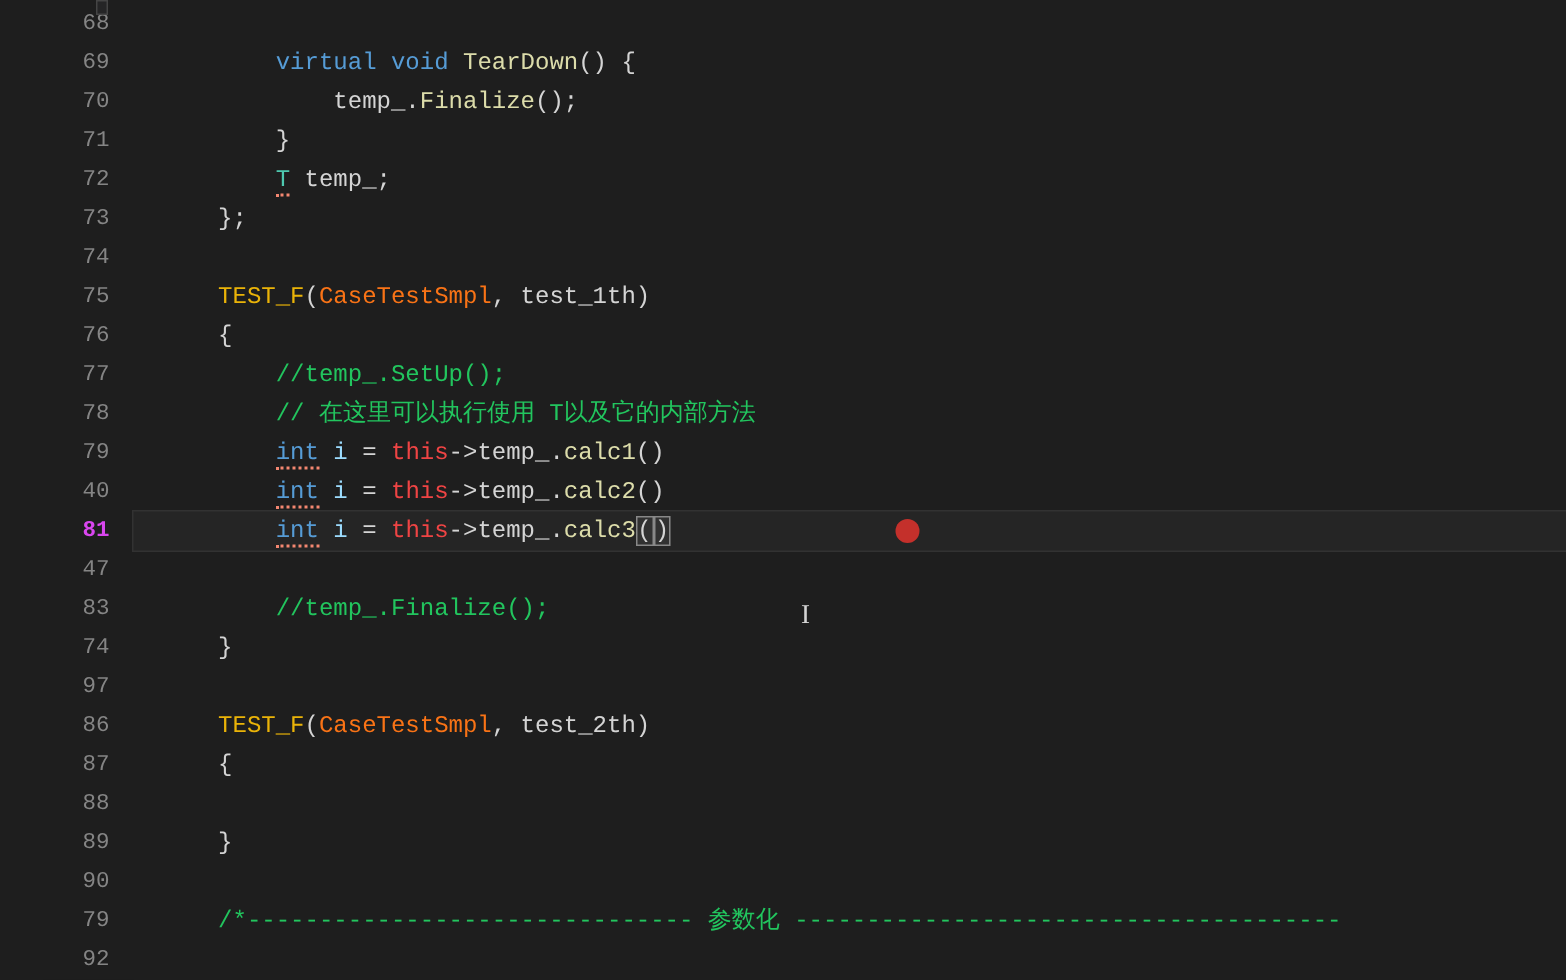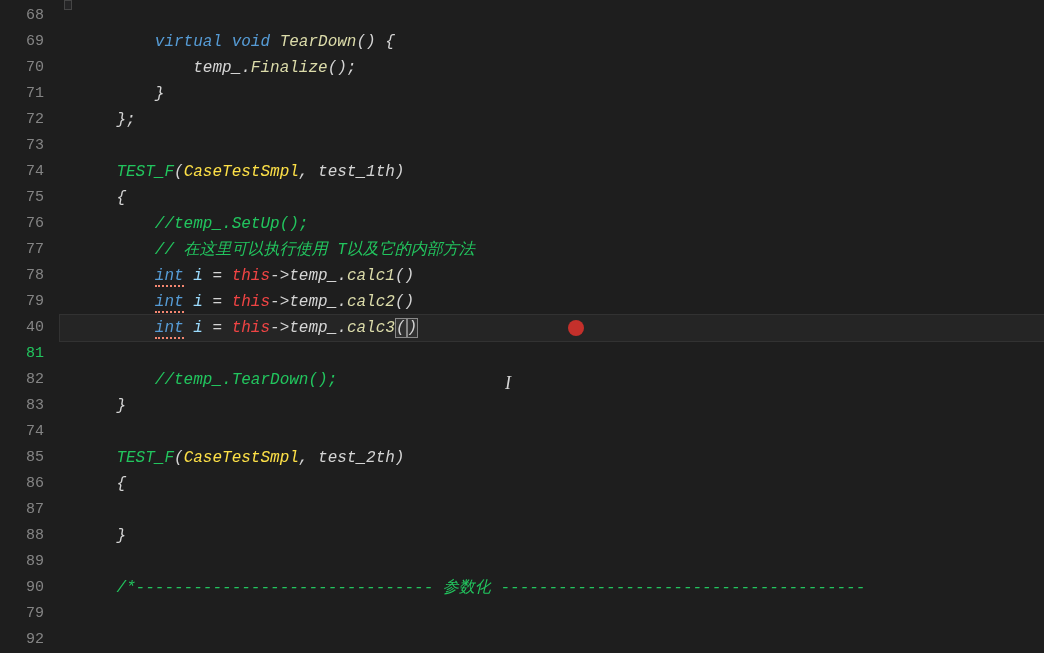--- a/index.html
+++ b/index.html
@@ -13,67 +13,68 @@
       font-size: 16px;
       color: #d4d4d4;
       overflow: hidden;
       width: 1044px;
       height: 653px;
       position: relative;
     }
     .editor-container {
       display: flex;
       height: 100%;
+      margin-left: 29px;
     }
     .gutter {
       width: 60px;
       background: #1e1e1e;
       padding-top: 3px;
       flex-shrink: 0;
       user-select: none;
     }
     .line-number {
       color: #858585;
       text-align: right;
       padding-right: 16px;
       height: 26px;
       line-height: 26px;
       font-size: 15px;
     }
     .line-number.active {
-      color: #22c55e;
+      color: #d946ef;
+      font-weight: bold;
     }
     .code-area {
       flex: 1;
       padding-top: 3px;
       position: relative;
     }
     .code-line {
       height: 26px;
       line-height: 26px;
       white-space: pre;
       padding-left: 18px;
       position: relative;
-      font-style: italic;
     }
     .code-line.current {
       background: rgba(255,255,255,0.03);
       outline: 1px solid rgba(100,100,100,0.3);
     }
     .kw-virtual { color: #569cd6; }
     .kw-void { color: #569cd6; }
     .kw-type { color: #4ec9b0; }
     .kw-int { color: #569cd6; }
     .kw-this { color: #ef4444; }
     .kw-func { color: #dcdcaa; }
-    .kw-class { color: #fde047; }
+    .kw-class { color: #f97316; }
     .kw-member { color: #d4d4d4; }
     .kw-comment { color: #22c55e; }
     .kw-var { color: #9cdcfe; }
-    .kw-macro { color: #22c55e; }
+    .kw-macro { color: #eab308; }
     .underline-err {
       border-bottom: 2px dotted #f48771;
     }
     .bracket-highlight {
       border: 1px solid #888;
       background: rgba(100,100,100,0.2);
     }
     .red-dot {
       position: absolute;
       width: 16px;
@@ -114,48 +115,49 @@
       <div class="line-number">72</div>
       <div class="line-number">73</div>
       <div class="line-number">74</div>
       <div class="line-number">75</div>
       <div class="line-number">76</div>
       <div class="line-number">77</div>
       <div class="line-number">78</div>
       <div class="line-number">79</div>
       <div class="line-number">40</div>
       <div class="line-number active">81</div>
-      <div class="line-number">82</div>
+      <div class="line-number">47</div>
       <div class="line-number">83</div>
       <div class="line-number">74</div>
-      <div class="line-number">85</div>
+      <div class="line-number">97</div>
       <div class="line-number">86</div>
       <div class="line-number">87</div>
       <div class="line-number">88</div>
       <div class="line-number">89</div>
       <div class="line-number">90</div>
       <div class="line-number">79</div>
       <div class="line-number">92</div>
     </div>
   <div class="code-area" id="code">
       <div class="code-line"><span></span></div>
       <div class="code-line"><span>        </span><span class="kw-virtual">virtual</span><span> </span><span class="kw-void">void</span><span> </span><span class="kw-func">TearDown</span><span>() {</span></div>
       <div class="code-line"><span>            </span><span class="kw-member">temp_</span><span>.</span><span class="kw-func">Finalize</span><span>();</span></div>
       <div class="code-line"><span>        }</span></div>
+      <div class="code-line"><span>        </span><span class="kw-type underline-err">T</span><span> </span><span class="kw-member">temp_</span><span>;</span></div>
       <div class="code-line"><span>    };</span></div>
       <div class="code-line"><span></span></div>
       <div class="code-line"><span>    </span><span class="kw-macro">TEST_F</span><span>(</span><span class="kw-class">CaseTestSmpl</span><span>, </span><span class="kw-member">test_1th</span><span>)</span></div>
       <div class="code-line"><span>    {</span></div>
       <div class="code-line"><span>        </span><span class="kw-comment">//temp_.SetUp();</span></div>
       <div class="code-line"><span>        </span><span class="kw-comment">// 在这里可以执行使用 T以及它的内部方法</span></div>
       <div class="code-line"><span>        </span><span class="kw-int underline-err">int</span><span> </span><span class="kw-var">i</span><span> = </span><span class="kw-this">this</span><span>-&gt;</span><span class="kw-member">temp_</span><span>.</span><span class="kw-func">calc1</span><span>()</span></div>
       <div class="code-line"><span>        </span><span class="kw-int underline-err">int</span><span> </span><span class="kw-var">i</span><span> = </span><span class="kw-this">this</span><span>-&gt;</span><span class="kw-member">temp_</span><span>.</span><span class="kw-func">calc2</span><span>()</span></div>
       <div class="code-line current"><span>        </span><span class="kw-int underline-err">int</span><span> </span><span class="kw-var">i</span><span> = </span><span class="kw-this">this</span><span>-&gt;</span><span class="kw-member">temp_</span><span>.</span><span class="kw-func">calc3</span><span class="bracket-highlight">(</span><span class="bracket-highlight">)</span><div class="red-dot"></div></div>
       <div class="code-line"><span></span></div>
-      <div class="code-line"><span>        </span><span class="kw-comment">//temp_.TearDown();</span><div class="text-cursor-icon">I</div></div>
+      <div class="code-line"><span>        </span><span class="kw-comment">//temp_.Finalize();</span><div class="text-cursor-icon">I</div></div>
       <div class="code-line"><span>    }</span></div>
       <div class="code-line"><span></span></div>
       <div class="code-line"><span>    </span><span class="kw-macro">TEST_F</span><span>(</span><span class="kw-class">CaseTestSmpl</span><span>, </span><span class="kw-member">test_2th</span><span>)</span></div>
       <div class="code-line"><span>    {</span></div>
       <div class="code-line"><span></span></div>
       <div class="code-line"><span>    }</span></div>
       <div class="code-line"><span></span></div>
       <div class="code-line"><span>    </span><span class="kw-comment">/*------------------------------- 参数化 --------------------------------------</span></div>
       <div class="code-line"><span></span></div>
     </div>

